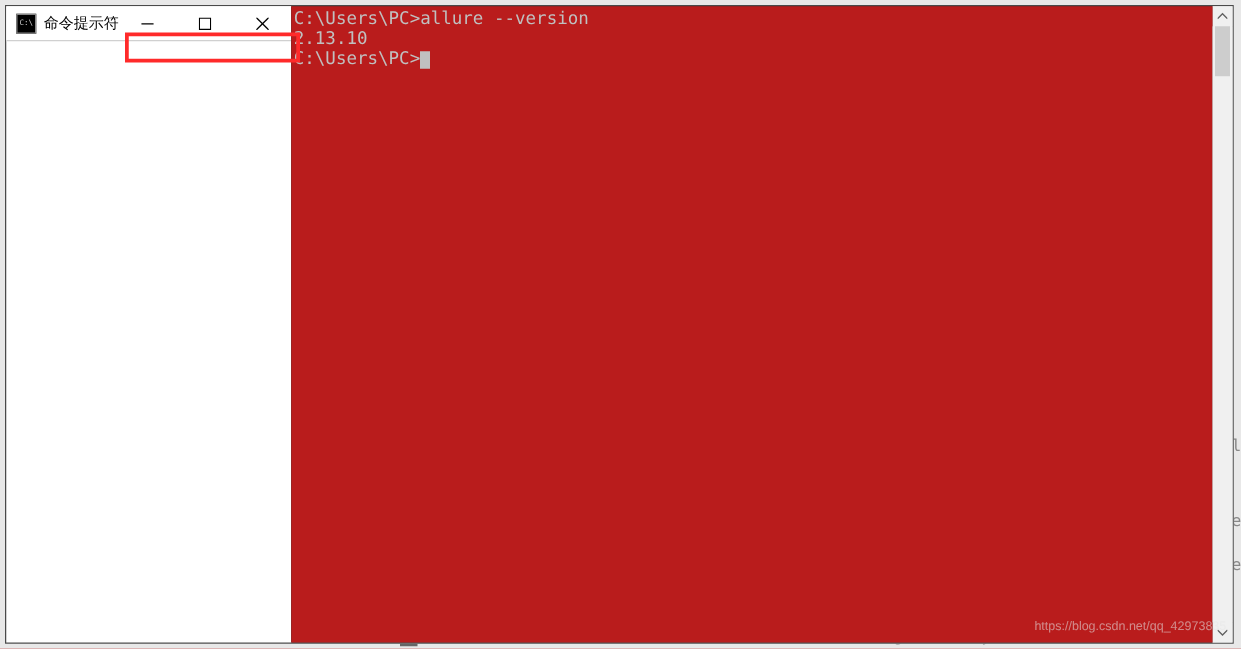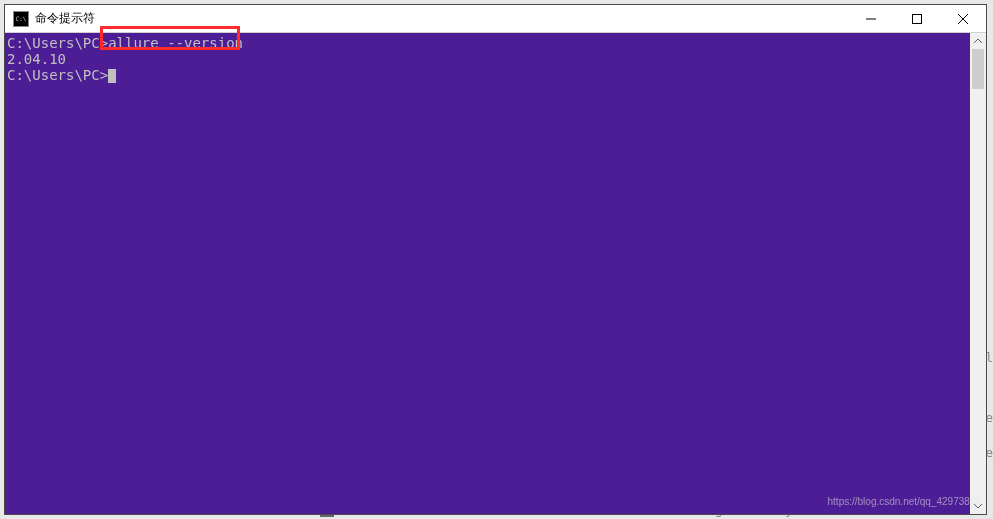--- a/index.html
+++ b/index.html
@@ -13,21 +13,21 @@
     }
     .window {
       position: absolute;
       left: 4px;
       top: 4px;
       width: 983px;
       height: 511px;
       background: #fff;
       border: 1px solid #4a4a4a;
       display: flex;
-      flex-direction: column;
+      flex-direction: row;
     }
     .titlebar {
       height: 28px;
       background: #fff;
       display: flex;
       align-items: center;
       border-bottom: 1px solid #d0d0d0;
     }
     .titlebar-icon {
       width: 16px;
@@ -65,21 +65,21 @@
     }
     .win-btn svg { width: 10px; height: 10px; }
     .client {
       flex: 1;
       display: flex;
       background: #000;
       position: relative;
     }
     .terminal {
       flex: 1;
-      background: #4c1d95;
+      background: #b91c1c;
       color: #c0c0c0;
       font-family: "NSimSun", "SimSun", "Consolas", monospace;
       font-size: 14px;
       line-height: 16px;
       padding: 2px 0 0 2px;
       white-space: pre;
       position: relative;
     }
     .line { display: block; }
     .highlight-box {
@@ -170,21 +170,21 @@
       <div class="win-btn close">
         <svg viewBox="0 0 10 10">
             <line x1="0" y1="0" x2="10" y2="10" stroke="#000" stroke-width="1"></line>
             <line x1="10" y1="0" x2="0" y2="10" stroke="#000" stroke-width="1"></line>
           </svg>
       </div>
     </div>
   </div>
 
   <div class="client">
-    <div class="terminal"><span class="line"><span>C:\Users\PC&gt;</span><span>allure --version</span></span><span class="line"><span>2.04.10</span></span><span class="line"><span>C:\Users\PC&gt;</span><span class="cursor"></span></span></div>
+    <div class="terminal"><span class="line"><span>C:\Users\PC&gt;</span><span>allure --version</span></span><span class="line"><span>2.13.10</span></span><span class="line"><span>C:\Users\PC&gt;</span><span class="cursor"></span></span></div>
 
     <div class="scrollbar">
       <div class="sb-btn">
         <svg width="8" height="8" viewBox="0 0 8 8">
             <path d="M0 6 L4 2 L8 6" fill="none" stroke="#606060" stroke-width="1"></path>
           </svg>
       </div>
       <div class="sb-track">
         <div class="sb-thumb"></div>
       </div>

